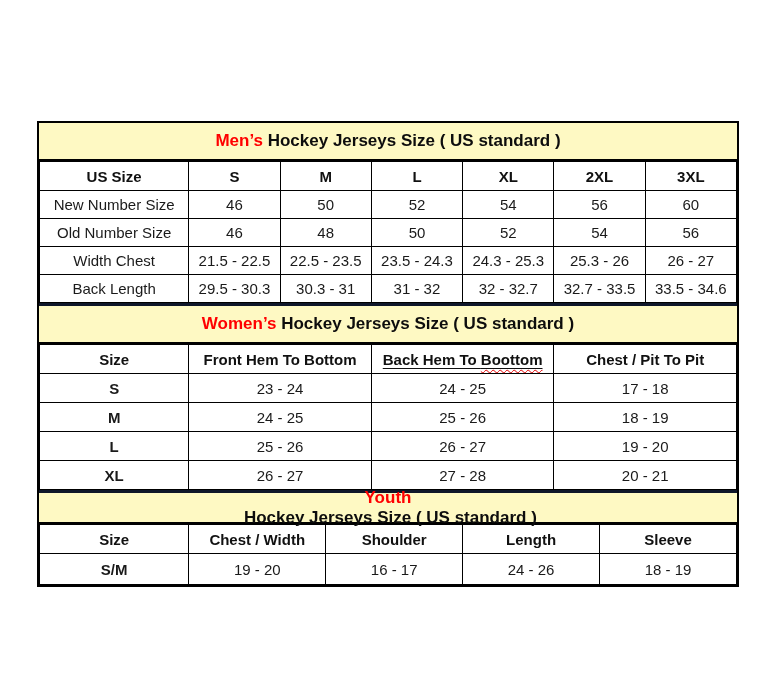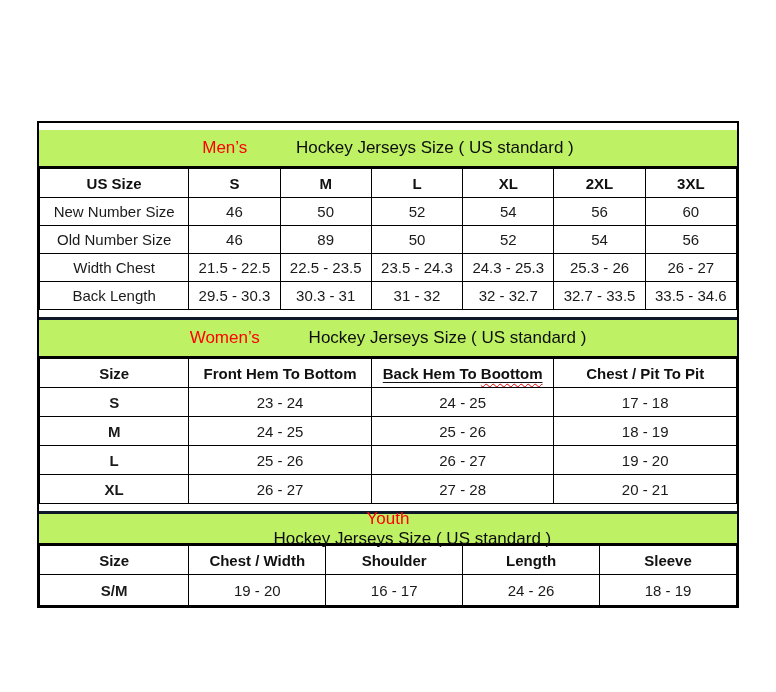--- a/index.html
+++ b/index.html
@@ -12,31 +12,30 @@
   .page-title{
     position:absolute;left:0;top:62px;width:100%;
     text-align:center;
     font-size:31px;font-weight:bold;color:#1878BE;
   }
   .chart-wrap{
     position:absolute;left:37px;top:121px;width:702px;
     box-sizing:border-box;border:2px solid #000;background:#fff;
   }
   .caption{
-    background:#bef264;
+    background:#fef9c3;
     height:36px;
     display:flex;align-items:center;justify-content:center;
-    font-size:17px;font-weight:normal;color:#0d0d0d;
+    font-size:17px;font-weight:bold;color:#0d0d0d;
     border-bottom:2px solid #000;
-    margin-top:7px;
   }
   .caption.small{height:29px;flex-direction:column;}
   table + .caption{border-top:3px solid #0f172a;}
   .cap-hl{color:#FF0000;white-space:pre;}
-  .cap-rest{white-space:pre;padding-left:44px;}
+  .cap-rest{white-space:pre;}
   table{
     width:100%;border-collapse:collapse;table-layout:fixed;
     font-size:15px;color:#1a1a1a;
   }
   th,td{border:1px solid #000;text-align:center;padding:0 2px;overflow:hidden;}
   th{font-weight:bold;height:28px;font-size:15px;color:#111;}
   th:first-child{width:20.7%;margin-left:28px;}
   td{height:27px;font-weight:normal;}
   .t-women td{height:28px;}
   .t-youth td{height:30px;}
@@ -85,21 +84,21 @@
             <td>46</td>
             <td>50</td>
             <td>52</td>
             <td>54</td>
             <td>56</td>
             <td>60</td>
           </tr>
           <tr>
             <td>Old Number Size</td>
             <td>46</td>
-            <td>89</td>
+            <td>48</td>
             <td>50</td>
             <td>52</td>
             <td>54</td>
             <td>56</td>
           </tr>
           <tr>
             <td>Width Chest</td>
             <td>21.5 - 22.5</td>
             <td>22.5 - 23.5</td>
             <td>23.5 - 24.3</td>

